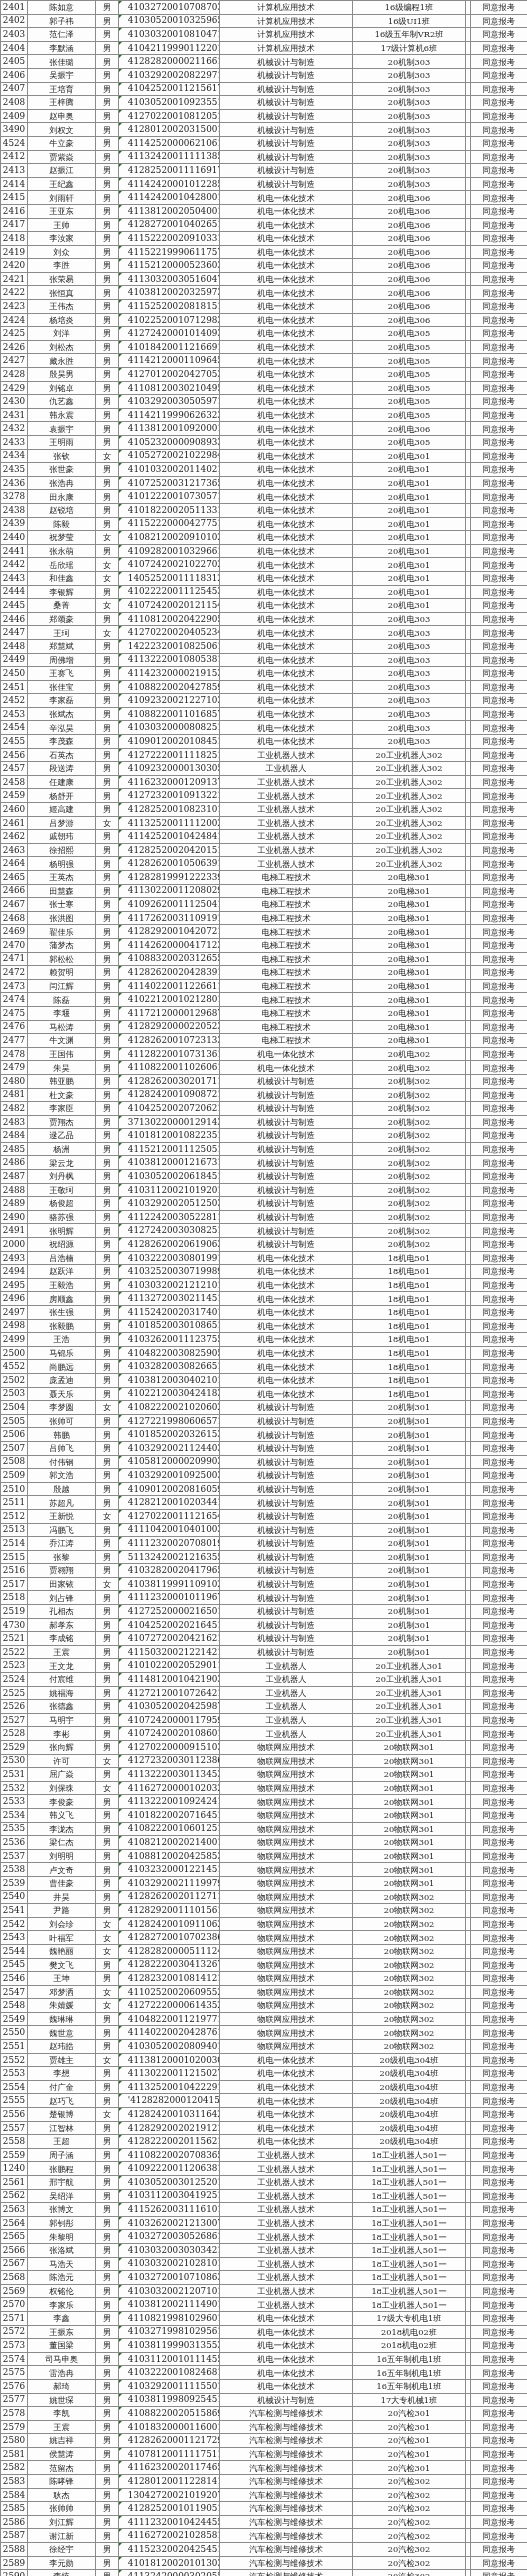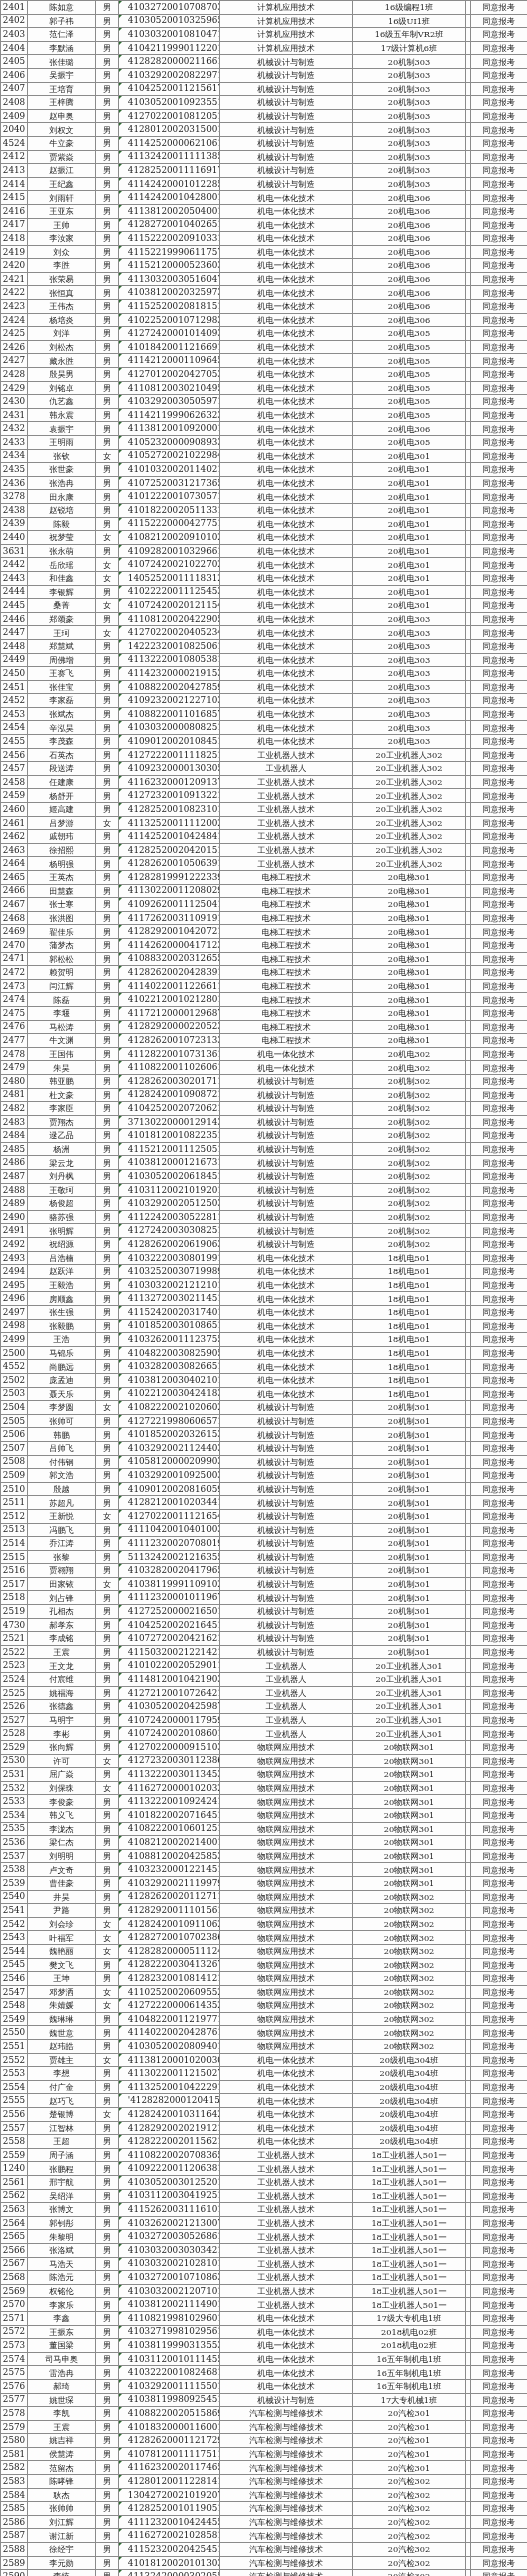--- a/index.html
+++ b/index.html
@@ -119,21 +119,21 @@
       <div class="cell num">2409</div>
       <div class="cell name">赵申奥</div>
       <div class="cell gender">男</div>
       <div class="cell id">412702200108120510</div>
       <div class="cell major">机械设计与制造</div>
       <div class="cell cls">20机制303</div>
       <div class="cell spacer"></div>
       <div class="cell status">同意报考</div>
     </div>
     <div class="row">
-      <div class="cell num">2040</div>
+      <div class="cell num">3490</div>
       <div class="cell name">刘权文</div>
       <div class="cell gender">男</div>
       <div class="cell id">412801200203150012</div>
       <div class="cell major">机械设计与制造</div>
       <div class="cell cls">20机制303</div>
       <div class="cell spacer"></div>
       <div class="cell status">同意报考</div>
     </div>
     <div class="row">
       <div class="cell num">4524</div>
@@ -429,21 +429,21 @@
       <div class="cell num">2440</div>
       <div class="cell name">祝梦莹</div>
       <div class="cell gender">女</div>
       <div class="cell id">410821200209101020</div>
       <div class="cell major">机电一体化技术</div>
       <div class="cell cls">20机电301</div>
       <div class="cell spacer"></div>
       <div class="cell status">同意报考</div>
     </div>
     <div class="row">
-      <div class="cell num">3631</div>
+      <div class="cell num">2441</div>
       <div class="cell name">张永萌</div>
       <div class="cell gender">男</div>
       <div class="cell id">410928200103296616</div>
       <div class="cell major">机电一体化技术</div>
       <div class="cell cls">20机电301</div>
       <div class="cell spacer"></div>
       <div class="cell status">同意报考</div>
     </div>
     <div class="row">
       <div class="cell num">2442</div>
@@ -939,21 +939,21 @@
       <div class="cell num">2491</div>
       <div class="cell name">张明辉</div>
       <div class="cell gender">男</div>
       <div class="cell id">412724200303082511</div>
       <div class="cell major">机械设计与制造</div>
       <div class="cell cls">20机制302</div>
       <div class="cell spacer"></div>
       <div class="cell status">同意报考</div>
     </div>
     <div class="row">
-      <div class="cell num">2492</div>
+      <div class="cell num">2000</div>
       <div class="cell name">祝绍源</div>
       <div class="cell gender">男</div>
       <div class="cell id">412826200206190631</div>
       <div class="cell major">机械设计与制造</div>
       <div class="cell cls">20机制302</div>
       <div class="cell spacer"></div>
       <div class="cell status">同意报考</div>
     </div>
     <div class="row">
       <div class="cell num">2493</div>

